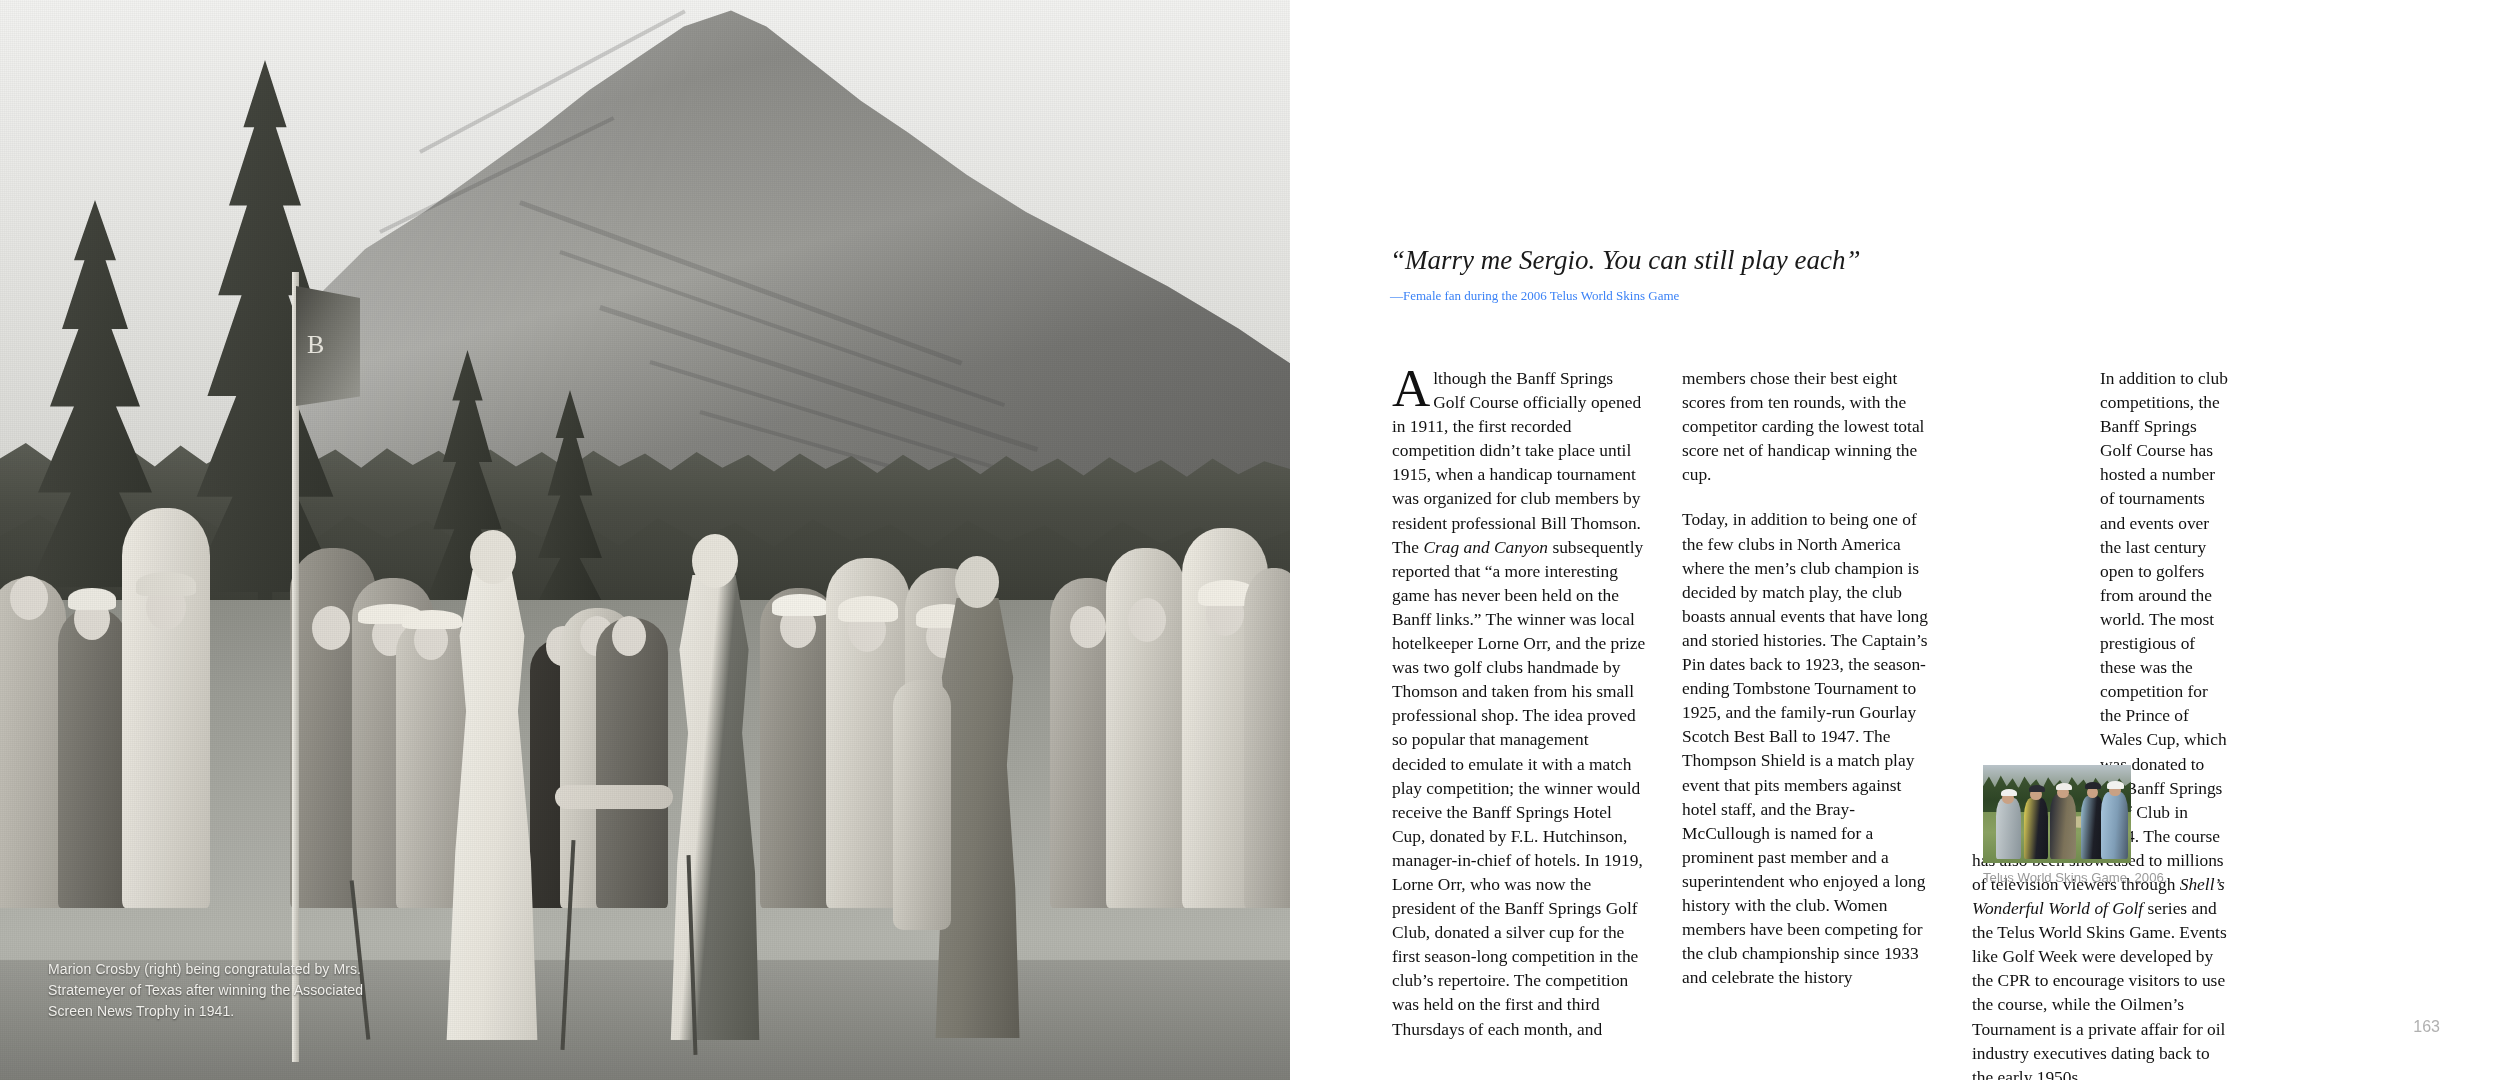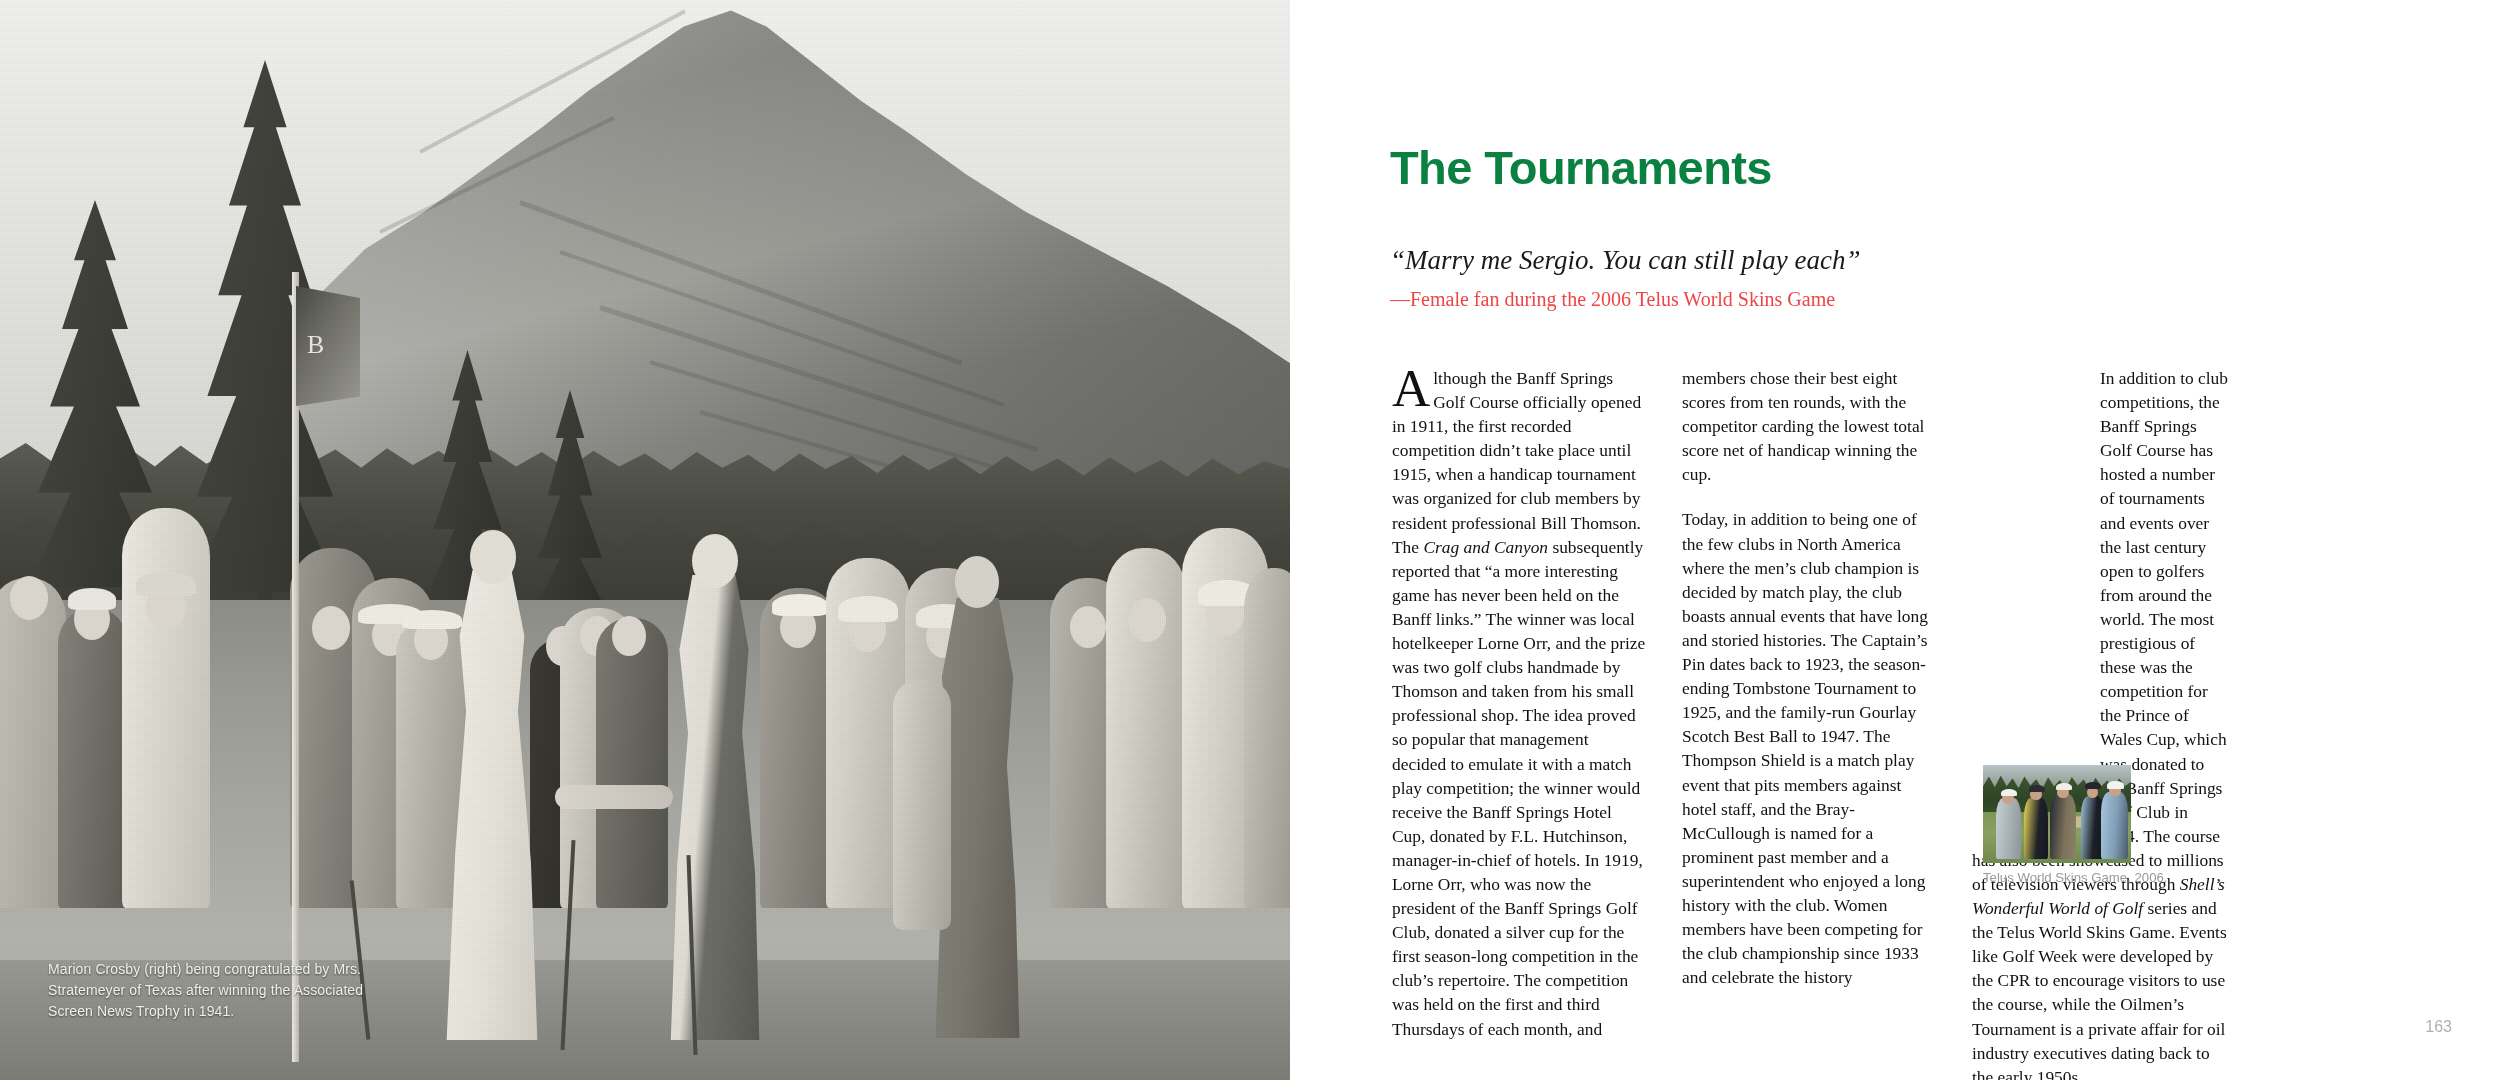--- a/index.html
+++ b/index.html
@@ -224,22 +224,22 @@
     left: 100px; top: 245px;
     font-family: "Liberation Serif", serif;
     font-style: italic;
     font-size: 27px;
     color: #1a1a1a;
   }
   #attribution {
     position:absolute;
     left: 100px; top: 288px;
     font-family: "Liberation Serif", serif;
-    font-size: 20px;
-    color: #ef4444;
+    font-size: 13px;
+    color: #3b82f6;
   }
 
   .col {
     position:absolute;
     top: 366px;
     font-family: "Liberation Serif", serif;
     font-size: 17.4px;
     line-height: 24.1px;
     color: #111111;
     text-align: left;
@@ -296,21 +296,21 @@
   #inset-caption {
     margin-top: 7px;
     font-family: "Liberation Sans", sans-serif;
     font-size: 13.2px;
     color: #9a9a9a;
     white-space: nowrap;
   }
 
   #page-number {
     position:absolute;
-    right: 48px;
+    right: 60px;
     bottom: 44px;
     font-family: "Liberation Sans", sans-serif;
     font-size: 16px;
     color: #b0b0b0;
   }
 </style>
 </head>
 <body>
 
 <div id="page">
@@ -408,21 +408,20 @@
 
     <div style="position:absolute;left:893px;top:680px;width:58px;height:250px;background:linear-gradient(95deg,#dcd9d0,#a9a69d);border-radius:26px 26px 10px 10px;"></div>
 
     <div class="photo-grain"></div>
 
     <div id="photo-caption">Marion Crosby (right) being congratulated by Mrs. Stratemeyer of Texas after winning the Associated Screen News Trophy in 1941.</div>
   </div>
 
   <div id="text-page">
 
-    <h1 id="headline">The Tournaments</h1>
     <div id="pullquote">“Marry me Sergio. You can still play each”</div>
     <div id="attribution">—Female fan during the 2006 Telus World Skins Game</div>
 
     <div class="col" id="col1">
       <p><span class="dropcap">A</span><span>lthough the Banff Springs Golf Course officially opened in 1911, the first recorded competition didn’t take place until 1915, when a handicap tournament was organized for club members by resident professional Bill Thomson. The <em>Crag and Canyon</em> subsequently reported that “a more interesting game has never been held on the Banff links.” The winner was local hotelkeeper Lorne Orr, and the prize was two golf clubs handmade by Thomson and taken from his small professional shop. The idea proved so popular that management decided to emulate it with a match play competition; the winner would receive the Banff Springs Hotel Cup, donated by F.L. Hutchinson, manager-in-chief of hotels. In 1919, Lorne Orr, who was now the president of the Banff Springs Golf Club, donated a silver cup for the first season-long competition in the club’s repertoire. The competition was held on the first and third Thursdays of each month, and</span></p>
     </div>
 
     <div class="col" id="col2">
       <p>members chose their best eight scores from ten rounds, with the competitor carding the lowest total score net of handicap winning the cup.</p>
       <p>Today, in addition to being one of the few clubs in North America where the men’s club champion is decided by match play, the club boasts annual events that have long and storied histories. The Captain’s Pin dates back to 1923, the season-ending Tombstone Tournament to 1925, and the family-run Gourlay Scotch Best Ball to 1947. The Thompson Shield is a match play event that pits members against hotel staff, and the Bray-McCullough is named for a prominent past member and a superintendent who enjoyed a long history with the club. Women members have been competing for the club championship since 1933 and celebrate the history</p>

